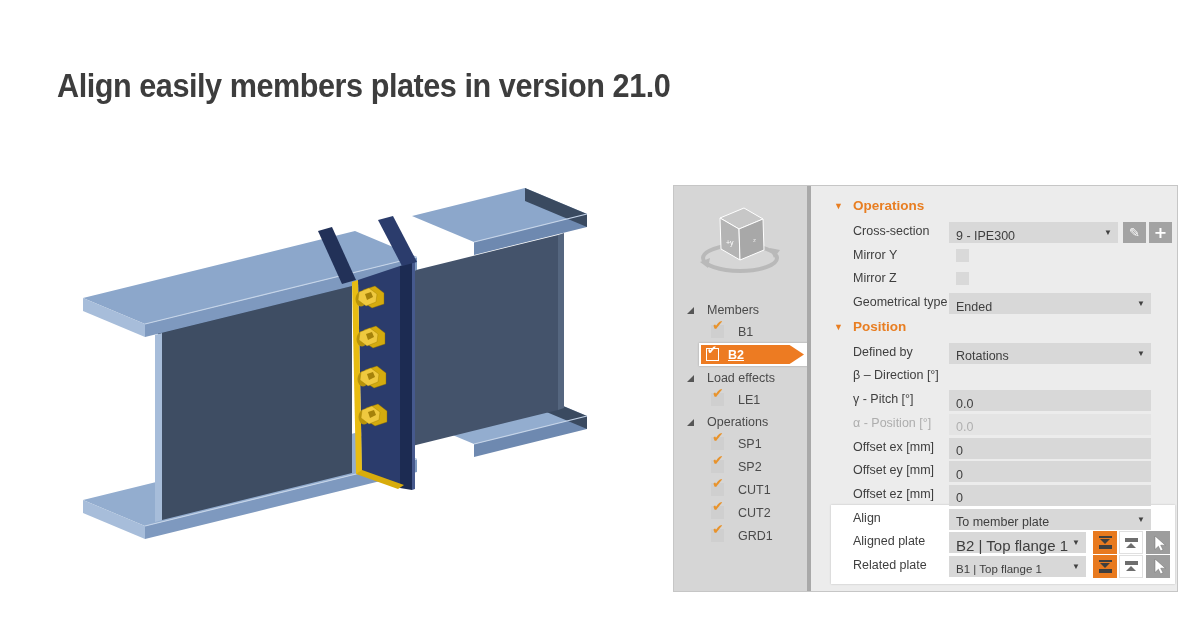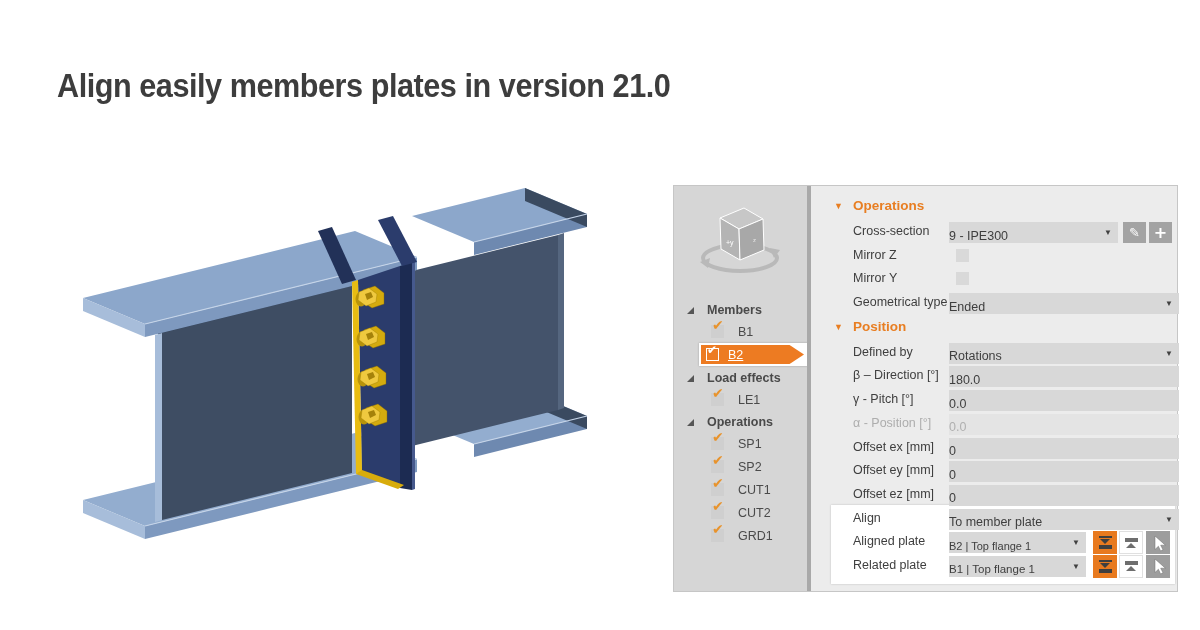--- a/index.html
+++ b/index.html
@@ -16,49 +16,49 @@
   #panel{position:absolute;left:673px;top:185px;width:505px;height:407px;background:#ececec;
          border:1px solid #c6c6c6;box-sizing:border-box;font-size:12.5px;color:#3e3e3e;}
   #tree{position:absolute;left:0;top:0;width:133px;height:100%;background:#d6d6d6;}
   #vdivider{position:absolute;left:133px;top:0;width:4px;height:100%;background:#a9a9a9;}
   #props{position:absolute;left:137px;top:0;right:0;bottom:0;}
 
   
   .trow{position:absolute;left:0;width:100%;height:22px;display:flex;align-items:center;}
   .expander{width:0;height:0;border-left:7px solid transparent;border-bottom:7px solid #565656;
             position:absolute;left:13px;top:8px;}
-  .tgroup-label{position:absolute;left:33px;font-weight:bold;color:#4a4a4a;}
+  .tgroup-label{position:absolute;left:33px;font-weight:normal;color:#4a4a4a;}
   .titem-label{position:absolute;left:64px;color:#4a4a4a;}
   .check{position:absolute;left:37px;top:4px;width:13px;height:13px;background:#cfcfcf;}
   .tick{position:absolute;left:1px;top:-7px;font-family:"DejaVu Sans",sans-serif;font-size:14px;
         color:#e8932c;font-weight:bold;line-height:1;}
   #b2-box{position:absolute;left:25px;top:157px;width:109px;height:23px;background:#ffffff;
           box-shadow:0 0 2px rgba(0,0,0,.25);}
   #b2-flag{position:absolute;left:2px;top:2px;width:103px;height:19px;background:#ed7b22;
            clip-path:polygon(0 0,86% 0,100% 50%,86% 100%,0 100%);}
   #b2-flag .check{left:5px;top:3px;background:#ed7b22;border:1.5px solid #fff;width:11px;height:11px;}
   #b2-flag .tick{color:#fff;font-size:12px;left:0;top:-5px;}
-  #b2-label{position:absolute;left:27px;top:3px;color:#fff;font-weight:normal;text-decoration:underline;}
+  #b2-label{position:absolute;left:27px;top:3px;color:#fff;font-weight:bold;text-decoration:underline;}
 
   
   #cube-wrap{position:absolute;left:24px;top:12px;width:84px;height:92px;}
 
   
   #prows{position:absolute;left:0;top:9px;right:0;}
   .phead{position:relative;height:26px;}
   .phead .sec-arrow{position:absolute;left:23px;top:6px;font-size:9px;color:#e87e22;}
   .phead .sec-title{position:absolute;left:42px;top:3px;font-size:13.5px;font-weight:bold;color:#e87e22;}
   .prow{position:relative;height:23.7px;}
   .plabel{position:absolute;left:42px;top:3px;}
   .plabel.dis{color:#adadad;}
   .cell{position:absolute;left:138px;top:1px;height:21px;background:#d8d8d8;display:flex;align-items:center;}
   .cell.dis{background:#e4e4e4;color:#b0b0b0;}
-  .cell .val{white-space:nowrap;margin-top:6px;}
+  .cell .val{padding-left:7px;white-space:nowrap;margin-top:6px;}
   .cell .caret{position:absolute;right:6px;top:6px;font-size:8px;color:#414141;}
-  .w225{width:230px}.w169{width:169px}.w137{width:137px}
+  .w225{width:202px}.w169{width:169px}.w137{width:137px}
   .sq-btn{position:absolute;top:1px;width:23px;height:21px;background:#a3a3a3;color:#fff;
           display:flex;align-items:center;justify-content:center;font-family:"DejaVu Sans",sans-serif;}
   .dis-check{position:absolute;left:145px;top:4px;width:13px;height:13px;background:#d9d9d9;}
   #hl-box{position:absolute;left:20px;top:319px;width:344px;height:79px;background:#ffffff;
           box-shadow:0 0 2px rgba(0,0,0,.2);}
   .align-btn{position:absolute;top:0px;width:24px;height:23px;display:flex;align-items:center;
              justify-content:center;}
   .ab-orange{background:#e87a1f;}
   .ab-white{background:#ffffff;border:1px solid #e0e0e0;box-sizing:border-box;}
   .ab-gray{background:#9d9d9d;}
@@ -231,26 +231,26 @@
         </div>
         <div class="sq-btn" style="left:312px">
           <span style="font-size:13px">✎</span>
         </div>
         <div class="sq-btn" style="left:338px">
           <span style="font-size:16px;font-weight:bold">+</span>
         </div>
       </div>
 
       <div class="prow">
+        <span class="plabel">Mirror Y</span>
+        <span class="dis-check"></span>
+      </div>
+
+      <div class="prow">
         <span class="plabel">Mirror Z</span>
-        <span class="dis-check"></span>
-      </div>
-
-      <div class="prow">
-        <span class="plabel">Mirror Y</span>
         <span class="dis-check"></span>
       </div>
 
       <div class="prow">
         <span class="plabel">Geometrical type</span>
         <div class="cell w225">
           <span class="val">Ended</span>
           <span class="caret">▼</span>
         </div>
       </div>
@@ -263,23 +263,20 @@
       <div class="prow">
         <span class="plabel">Defined by</span>
         <div class="cell w225">
           <span class="val">Rotations</span>
           <span class="caret">▼</span>
         </div>
       </div>
 
       <div class="prow">
         <span class="plabel">β – Direction [°]</span>
-        <div class="cell w225">
-          <span class="val">180.0</span>
-        </div>
       </div>
 
       <div class="prow">
         <span class="plabel">γ - Pitch [°]</span>
         <div class="cell w225">
           <span class="val">0.0</span>
         </div>
       </div>
 
       <div class="prow">
@@ -314,21 +311,21 @@
         <span class="plabel">Align</span>
         <div class="cell w225">
           <span class="val">To member plate</span>
           <span class="caret">▼</span>
         </div>
       </div>
 
       <div class="prow">
         <span class="plabel">Aligned plate</span>
         <div class="cell w137">
-          <span class="val" style="font-size:11px">B2 | Top flange 1</span>
+          <span class="val" style="font-size:15px">B2 | Top flange 1</span>
           <span class="caret">▼</span>
         </div>
         <div class="align-btn ab-orange" style="left:282px">
           <div class="ic-align">
             <div class="bar-thin"></div>
               <div class="tri-down"></div>
               <div class="bar-thick"></div>
           </div>
         </div>
         <div class="align-btn ab-white" style="left:308px">

